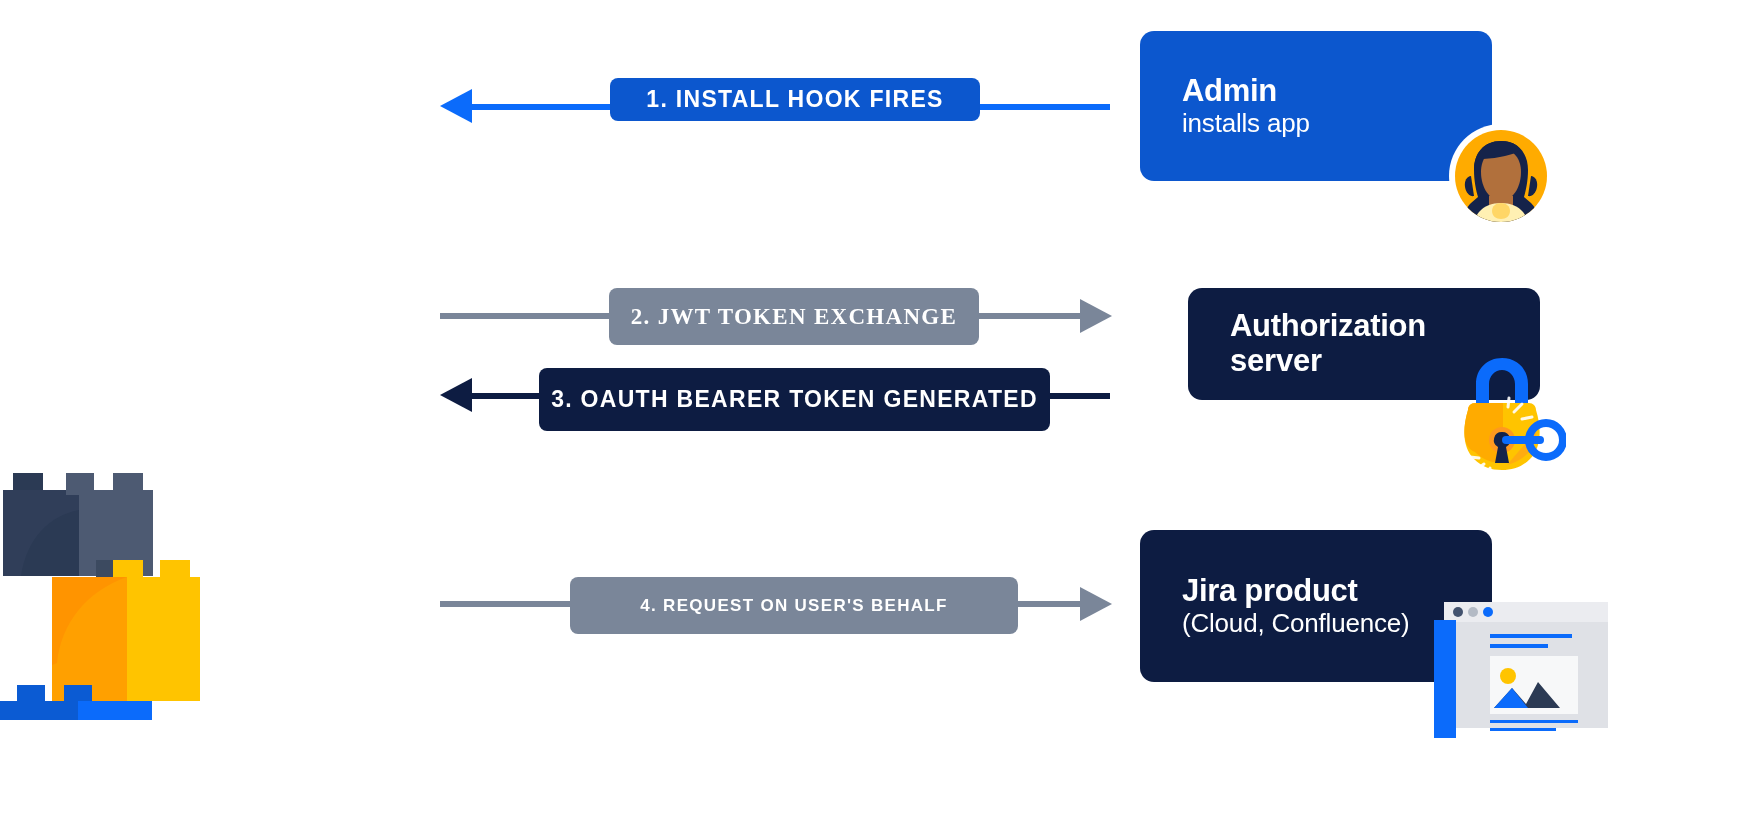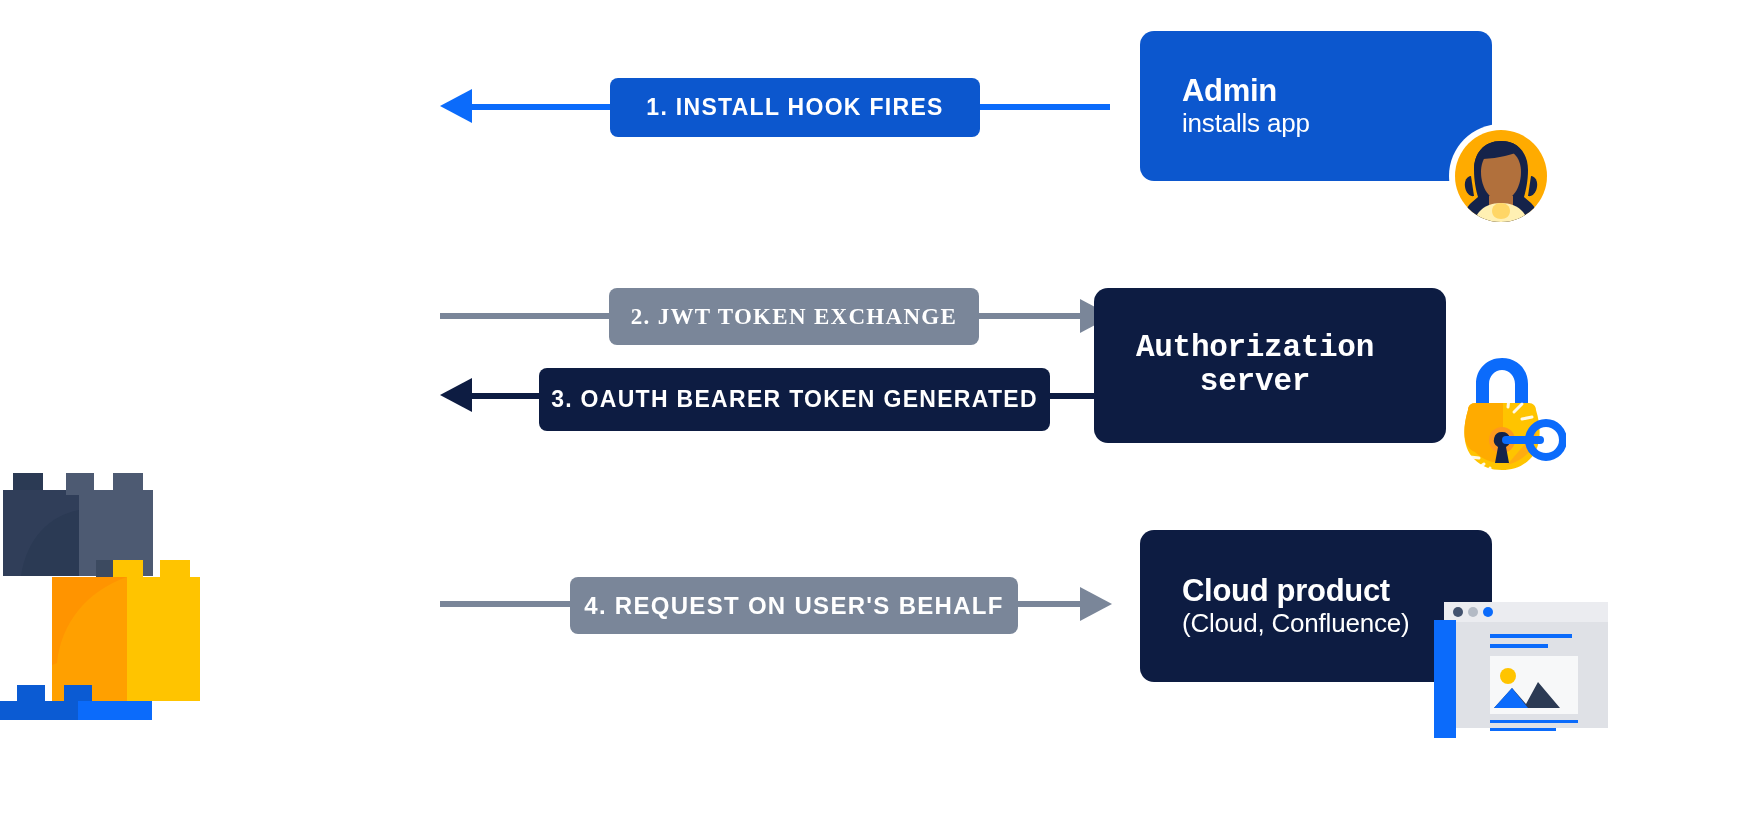--- a/index.html
+++ b/index.html
@@ -31,21 +31,21 @@
     padding:8px;box-sizing:border-box;
   }
   .card .card-inner{
     position:absolute;left:42px;top:50%;transform:translateY(-50%);
     line-height:1.12;
   }
   .card-title{font-size:31px;font-weight:700;letter-spacing:-.3px;white-space:nowrap;}
   .card-sub{font-size:26px;font-weight:400;letter-spacing:-.2px;white-space:nowrap;}
 
   .card-admin{left:1140px;top:31px;width:352px;height:150px;background:#0c57ce;}
-  .card-auth{left:1094px;top:288px;width:352px;height:155px;background:#0d1c42;font-family:Liberation Mono, monospace;}
+  .card-auth{left:1188px;top:288px;width:352px;height:112px;background:#0d1c42;}
   .card-cloud{left:1140px;top:530px;width:352px;height:152px;background:#0d1c42;}
 
   
   .conn{position:absolute;}
   .line{position:absolute;height:6px;}
   .pill{
     position:absolute;border-radius:8px;display:flex;align-items:center;
     justify-content:center;color:#fff;font-weight:700;
     letter-spacing:1.3px;white-space:nowrap;
   }
@@ -89,39 +89,39 @@
       <rect x="64" y="245" width="28" height="20" fill="#0b5bd3"></rect>
       <rect x="0" y="261" width="78" height="19" fill="#0b5bd3"></rect>
       <rect x="78" y="261" width="74" height="19" fill="#0b6bfb"></rect>
     </svg>
   </div>
 
   <div class="conn">
     <div class="line" style="left:470px;top:104px;width:640px;background:#0b6bfb;"></div>
     <div class="arrow arrow-left" style="left:440px;top:89px;border-right:32px solid #0b6bfb;"></div>
   </div>
-  <div class="pill pill-1" style="left:610px;top:78px;width:370px;height:59px;font-size:23px;">1. INSTALL HOOK FIRES</div>
+  <div class="pill pill-1" style="left:610px;top:78px;width:370px;height:43px;font-size:23px;">1. INSTALL HOOK FIRES</div>
 
   <div class="conn">
     <div class="line" style="left:440px;top:313px;width:640px;background:#7a8699;"></div>
     <div class="arrow arrow-right" style="left:1080px;top:299px;border-left:32px solid #7a8699;"></div>
   </div>
   <div class="pill pill-2" style="left:609px;top:288px;width:370px;height:57px;font-size:23px;">2. JWT TOKEN EXCHANGE</div>
 
   <div class="conn">
     <div class="line" style="left:470px;top:393px;width:640px;background:#0d1c42;"></div>
     <div class="arrow arrow-left" style="left:440px;top:378px;border-right:32px solid #0d1c42;"></div>
   </div>
   <div class="pill pill-3" style="left:539px;top:368px;width:511px;height:63px;font-size:23px;">3. OAUTH BEARER TOKEN GENERATED</div>
 
   <div class="conn">
     <div class="line" style="left:440px;top:601px;width:640px;background:#7a8699;"></div>
     <div class="arrow arrow-right" style="left:1080px;top:587px;border-left:32px solid #7a8699;"></div>
   </div>
-  <div class="pill pill-4" style="left:570px;top:577px;width:448px;height:57px;font-size:24px;">4. REQUEST ON USER'S BEHALF</div>
+  <div class="pill pill-4" style="left:570px;top:577px;width:448px;height:57px;font-size:17px;">4. REQUEST ON USER'S BEHALF</div>
 
   <div class="card card-admin">
     <div class="card-inner">
       <div class="card-title">Admin</div>
       <div class="card-sub">installs app</div>
     </div>
   </div>
   <div class="illus" style="left:1449px;top:124px;">
     <svg width="104" height="104" viewBox="0 0 104 104">
       <circle cx="52" cy="52" r="52" fill="#ffffff"></circle>
@@ -138,21 +138,21 @@
         <path d="M25 46c0-17 10-29 27-29 9 0 16 3 20 9-8 5-22 8-38 9-5 0-8 4-9 11z" fill="#15234a"></path>
         <path d="M22 52c-4 0-7 5-6 11s5 10 9 9z" fill="#15234a"></path>
         <path d="M82 52c4 0 7 5 6 11s-5 10-9 9z" fill="#15234a"></path>
       </g>
     </svg>
   </div>
 
   <div class="card card-auth">
     <div class="card-inner">
       <div class="card-title">Authorization</div>
-      <div class="card-sub" style="font-size:31px;font-weight:700;text-align:center;">server</div>
+      <div class="card-sub" style="font-size:31px;font-weight:700;">server</div>
     </div>
   </div>
   <div class="illus" style="left:1446px;top:340px;">
     <svg width="120" height="140" viewBox="0 0 120 140">
 
       <path d="M30 66V44c0-15 11-26 26-26s26 11 26 26v22h-13V44c0-8-6-14-13-14s-13 6-13 14v22z" fill="#0b6bfb"></path>
 
       <path d="M22 70c0-4 3-7 7-7h54c4 0 7 3 7 7 6 20 5 38-6 49-8 8-17 11-28 11s-20-3-28-11C17 108 16 90 22 70z" fill="#ffc400"></path>
       <path d="M22 70c0-4 3-7 7-7h28v60c-11 0-20-3-28-11C17 108 16 90 22 70z" fill="#ffab00"></path>
       <path d="M86 108c-5 8-14 14-25 17l29-34c1 6-1 12-4 17z" fill="#ff991f" opacity=".55"></path>
@@ -169,21 +169,21 @@
         <line x1="62" y1="67" x2="63" y2="58"></line>
         <line x1="38" y1="124" x2="30" y2="130"></line>
         <line x1="44" y1="128" x2="44" y2="137"></line>
         <line x1="33" y1="118" x2="24" y2="117"></line>
       </g>
     </svg>
   </div>
 
   <div class="card card-cloud">
     <div class="card-inner">
-      <div class="card-title">Cloud product</div>
+      <div class="card-title">Jira product</div>
       <div class="card-sub">(Cloud, Confluence)</div>
     </div>
   </div>
   <div class="illus" style="left:1428px;top:598px;">
     <svg width="180" height="140" viewBox="0 0 180 140">
       <rect x="16" y="4" width="164" height="126" fill="#ebecf0"></rect>
       <rect x="16" y="4" width="164" height="20" fill="#ebecf0"></rect>
       <circle cx="30" cy="14" r="5" fill="#42526e"></circle>
       <circle cx="45" cy="14" r="5" fill="#b3bac5"></circle>
       <circle cx="60" cy="14" r="5" fill="#0b6bfb"></circle>

